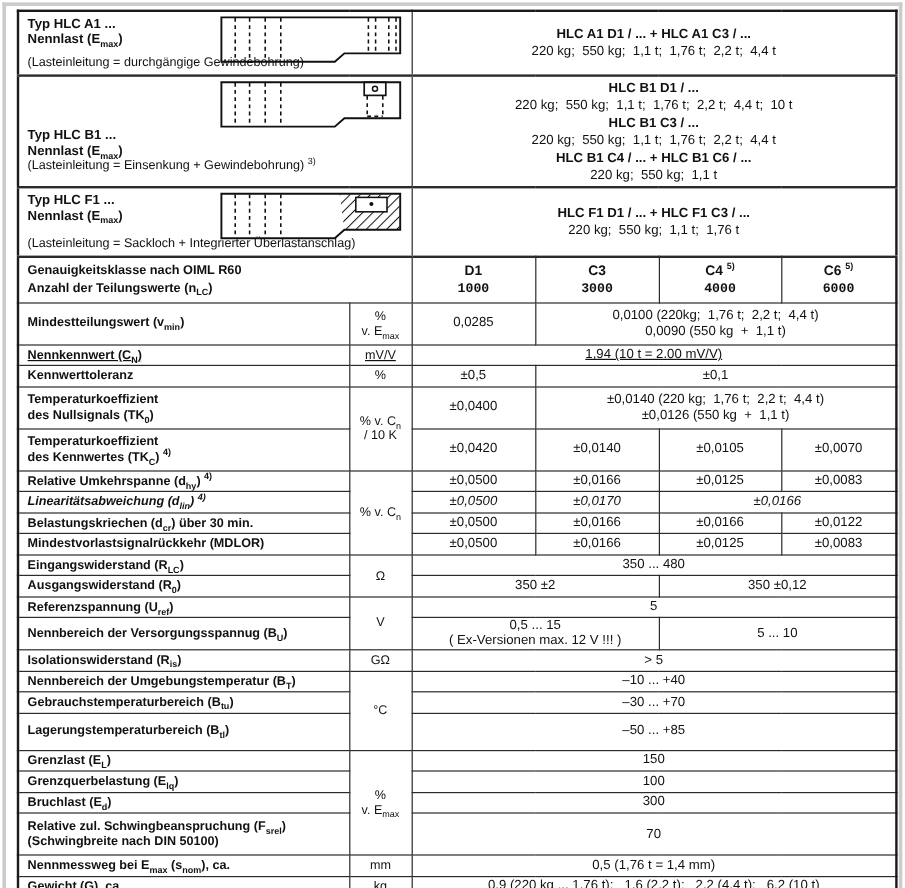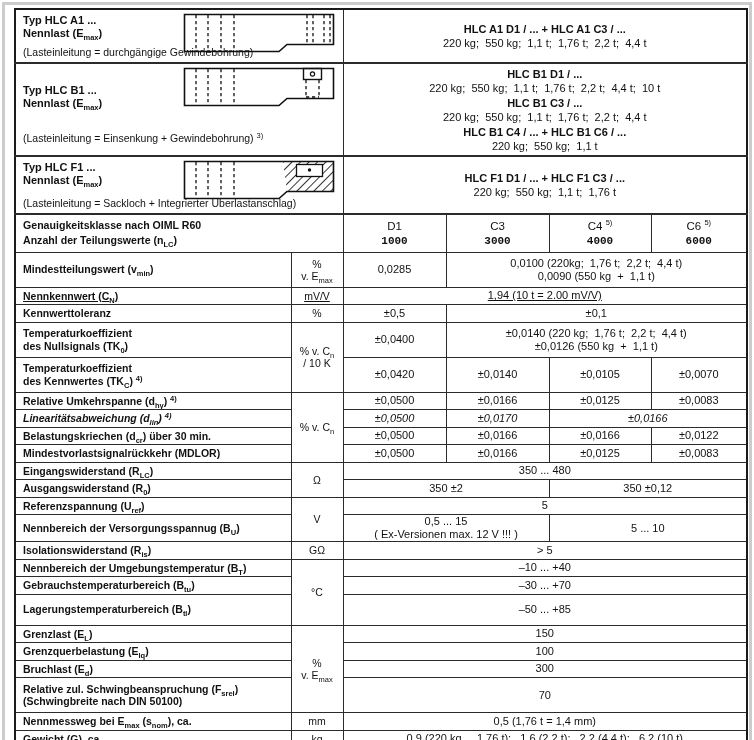--- a/index.html
+++ b/index.html
@@ -13,35 +13,35 @@
   table.spec{position:absolute;left:14px;top:8px;width:732px;border-collapse:collapse;table-layout:fixed;
              border:2px solid #1a1a1a;}
   td{border:1px solid #2b2b2b;padding:0;vertical-align:middle;overflow:hidden;}
   tr.type-row td{border-bottom-width:2px;}
   tr.class-row td{border-bottom-width:1px;}
 
   
   .tleft{position:relative;vertical-align:top;}
   .ttitle{font-weight:bold;font-size:11px;line-height:13px;padding:4px 0 0 7px;white-space:pre;}
   .tnote{position:absolute;left:7px;bottom:4px;font-size:10.5px;white-space:pre;}
-  .row-b1 .ttitle{padding-top:20px;}
+  .row-b1 .ttitle{padding-top:43px;}
   .row-b1 .tnote{bottom:11px;}
   .drawing{position:absolute;right:8px;top:3px;width:152px;height:40px;}
   .drawing svg{display:block;}
 
   
   .tright{text-align:center;}
   .vgroup{margin:1px 0;}
   .vname{font-weight:bold;font-size:11px;line-height:14px;white-space:pre-wrap;}
   .vcaps{font-size:11px;line-height:14px;white-space:pre-wrap;}
 
   
   .chlabel{font-weight:bold;font-size:10.6px;line-height:15px;padding-left:7px;white-space:pre;text-align:left;}
   .clscell{text-align:center;}
-  .clsname{font-weight:normal;font-size:11.5px;line-height:16px;white-space:pre;text-align:center;}
+  .clsname{font-weight:bold;font-size:11.5px;line-height:16px;white-space:pre;text-align:center;}
   .clscount{font-weight:bold;font-size:11px;line-height:14px;white-space:pre;font-family:Liberation Mono, monospace;}
 
   
   .label{font-weight:bold;font-size:10.5px;line-height:12.5px;padding:2px 2px 2px 7px;text-align:left;white-space:pre;}
   .unit{text-align:center;font-size:10.5px;line-height:12px;white-space:pre;}
   .val{text-align:center;font-size:11px;line-height:13px;white-space:pre-wrap;}
 
   sub{font-size:7.5px;line-height:0;}
   sup{font-size:7.5px;line-height:0;vertical-align:super;}
 </style>

